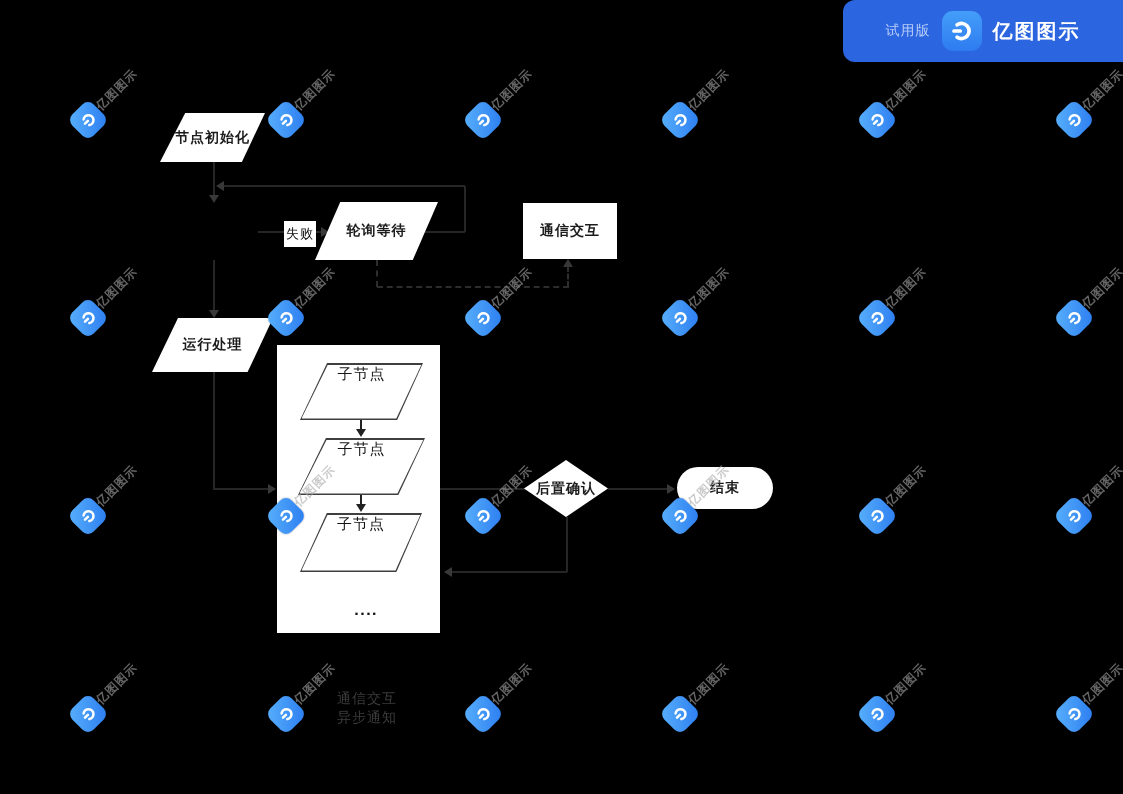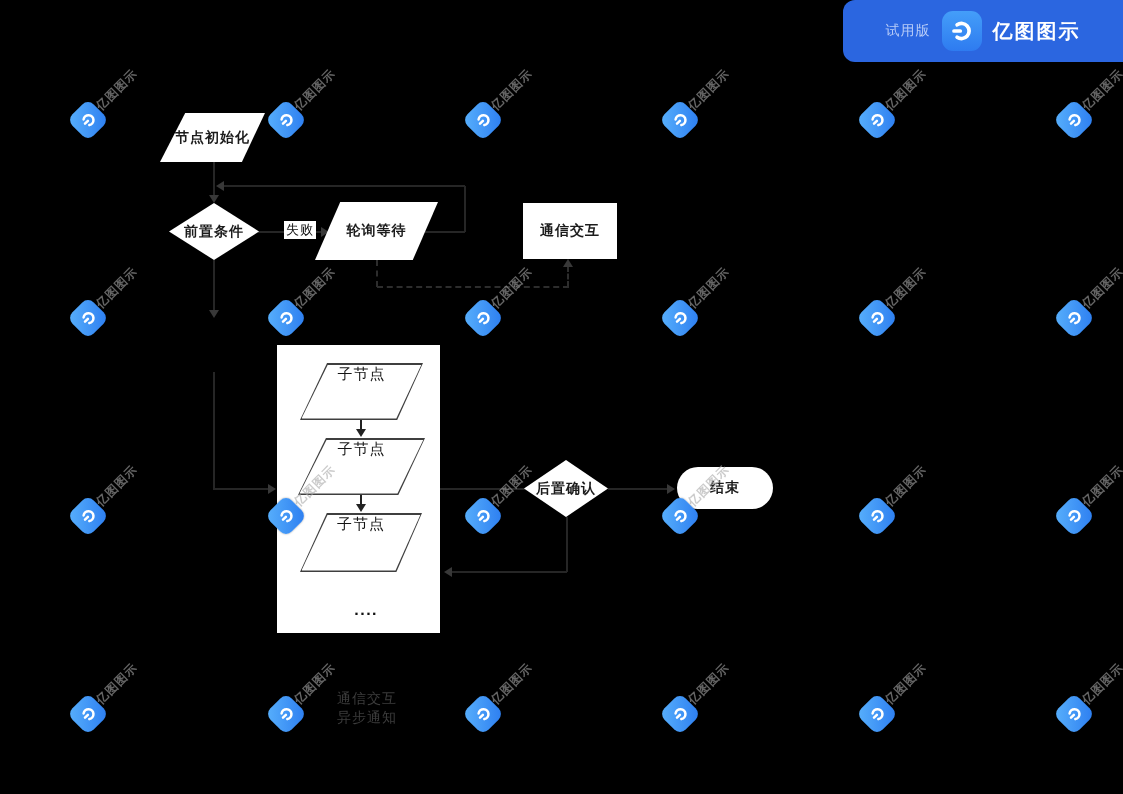--- a/index.html
+++ b/index.html
@@ -87,36 +87,36 @@
   <div class="ar ar-r" style="left:667px;top:484px;"></div>
 
   <div class="ln v" style="left:565.5px;top:517px;height:55px;"></div>
   <div class="ln h" style="left:450px;top:571px;width:117px;"></div>
   <div class="ar ar-l" style="left:444px;top:567px;"></div>
 
   <div class="shape" style="left:160px;top:113px;width:105px;height:49px;clip-path:polygon(24% 0,100% 0,78% 100%,0 100%);">
     <span>节点初始化</span>
   </div>
 
-  <div class="shape diam" style="left:169px;top:203px;width:90px;height:57px;">
-    <span>前置条件</span>
-  </div>
-
-  <div class="chip" style="left:284px;top:221px;width:32px;height:18px;">
+
+  <div class="chip" style="left:284px;top:221px;width:32px;height:26px;">
     <span>失败</span>
   </div>
 
   <div class="shape" style="left:315px;top:202px;width:123px;height:58px;clip-path:polygon(20.5% 0,100% 0,79.5% 100%,0 100%);">
     <span>轮询等待</span>
   </div>
 
   <div class="shape rect" style="left:523px;top:203px;width:94px;height:56px;">
     <span>通信交互</span>
   </div>
 
+  <div class="shape" style="left:152px;top:318px;width:121px;height:54px;clip-path:polygon(21.5% 0,100% 0,79% 100%,0 100%);">
+    <span>运行处理</span>
+  </div>
 
   <div class="container-box" style="left:277px;top:345px;width:163px;height:288px;"></div>
 
   <div class="para-b" style="left:300px;top:363px;width:123px;height:57px;clip-path:polygon(22% 0,100% 0,79% 100%,0 100%);">
     <div class="para-fill" style="clip-path:polygon(22% 0,100% 0,79% 100%,0 100%);">
       <span>子节点</span>
     </div>
   </div>
   <div class="ln v" style="left:360px;top:420px;height:12px;background:#222;z-index:21;"></div>
   <div class="ar ar-d dark" style="left:356px;top:429px;z-index:22;"></div>

